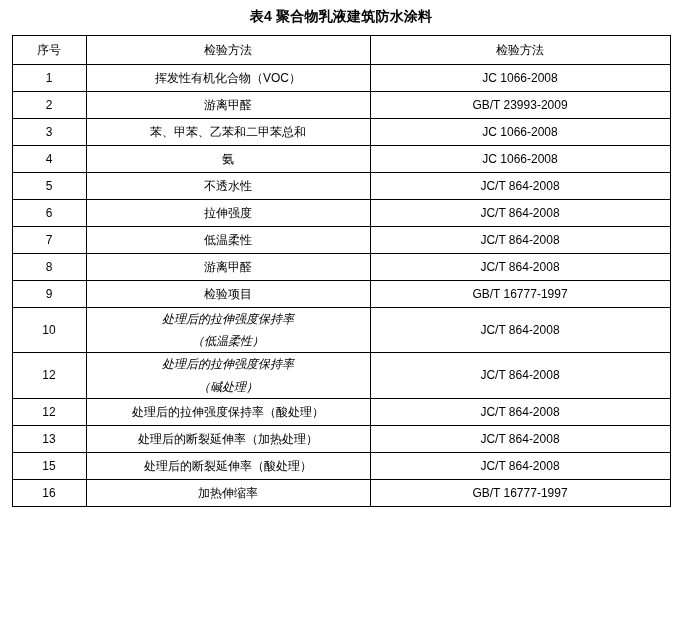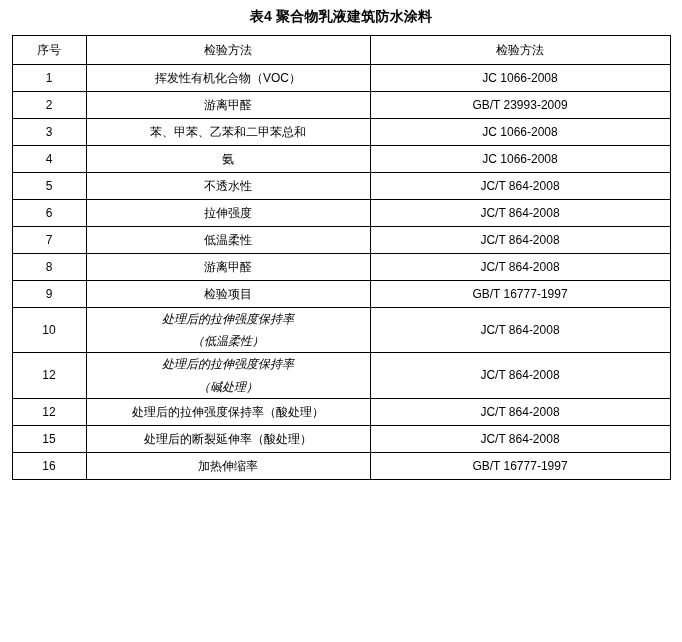--- a/index.html
+++ b/index.html
@@ -144,20 +144,25 @@
           <span class="two-line-inner">（碱处理）</span>
         </td>
         <td>JC/T 864-2008</td>
       </tr>
       <tr>
         <td>12</td>
         <td>处理后的拉伸强度保持率（酸处理）</td>
         <td>JC/T 864-2008</td>
       </tr>
       <tr>
+        <td>13</td>
+        <td>处理后的断裂延伸率（加热处理）</td>
+        <td>JC/T 864-2008</td>
+      </tr>
+      <tr>
         <td>15</td>
         <td>处理后的断裂延伸率（酸处理）</td>
         <td>JC/T 864-2008</td>
       </tr>
       <tr>
         <td>16</td>
         <td>加热伸缩率</td>
         <td>GB/T 16777-1997</td>
       </tr>
     </tbody>

